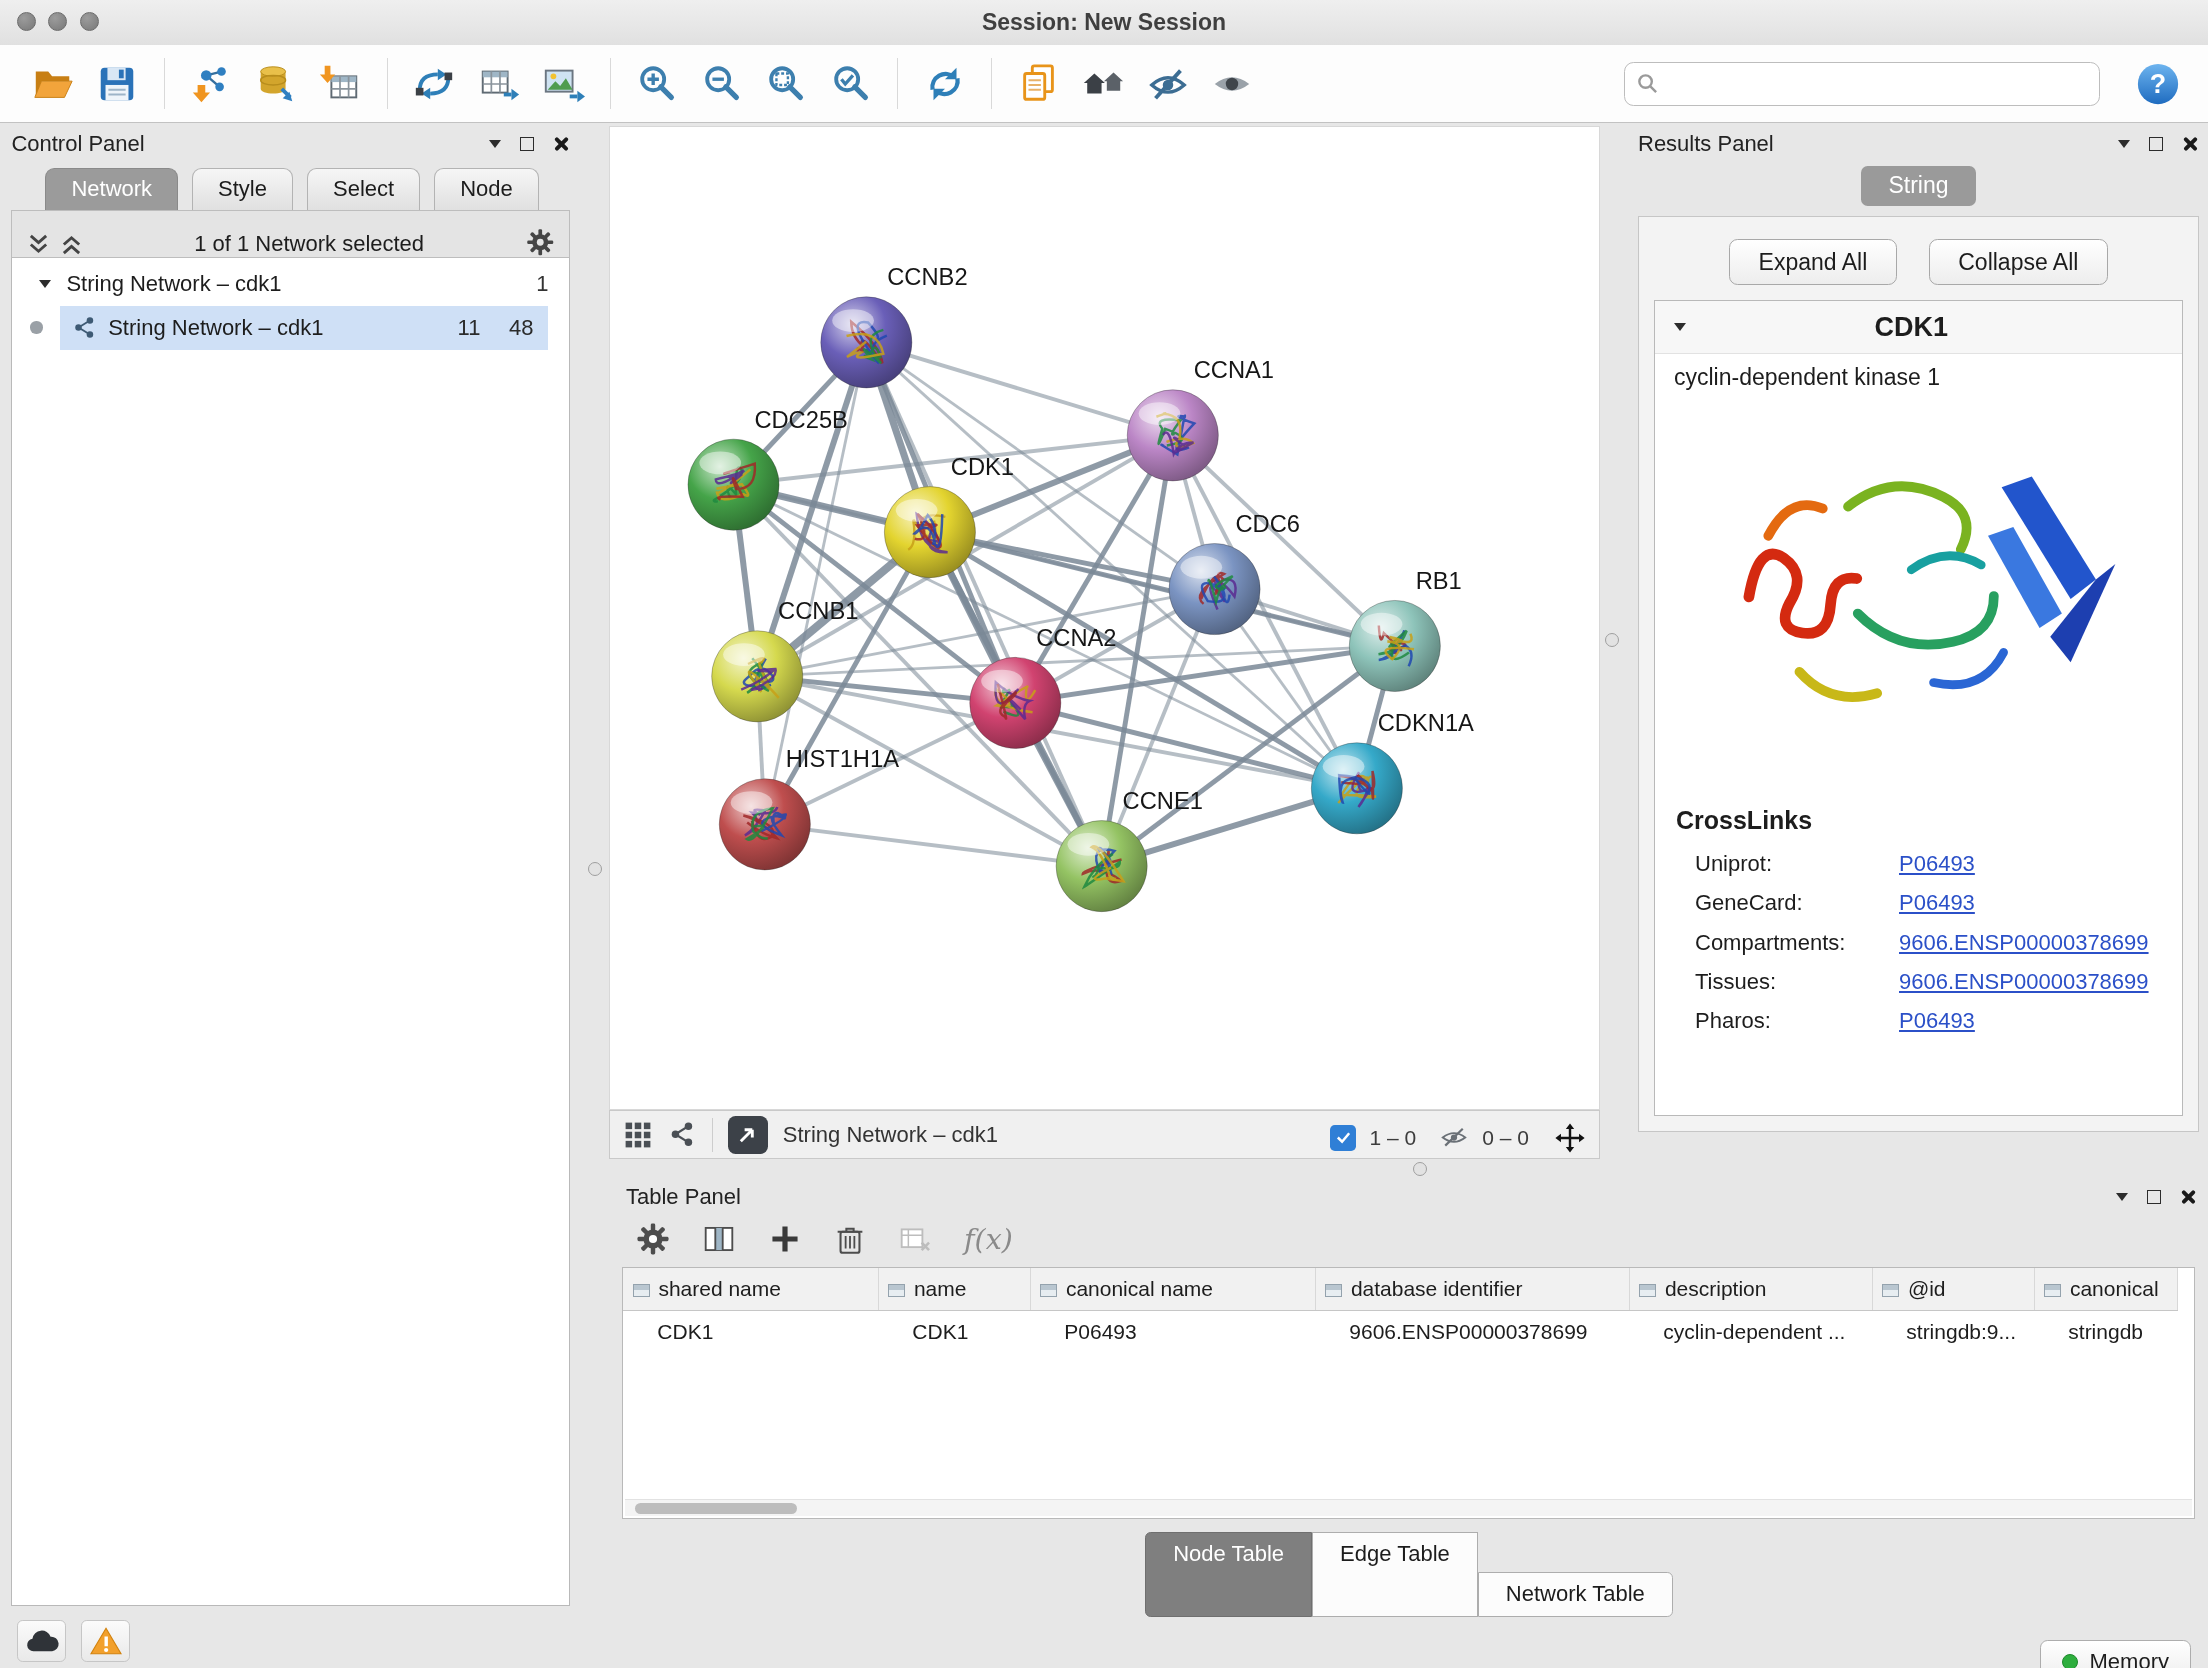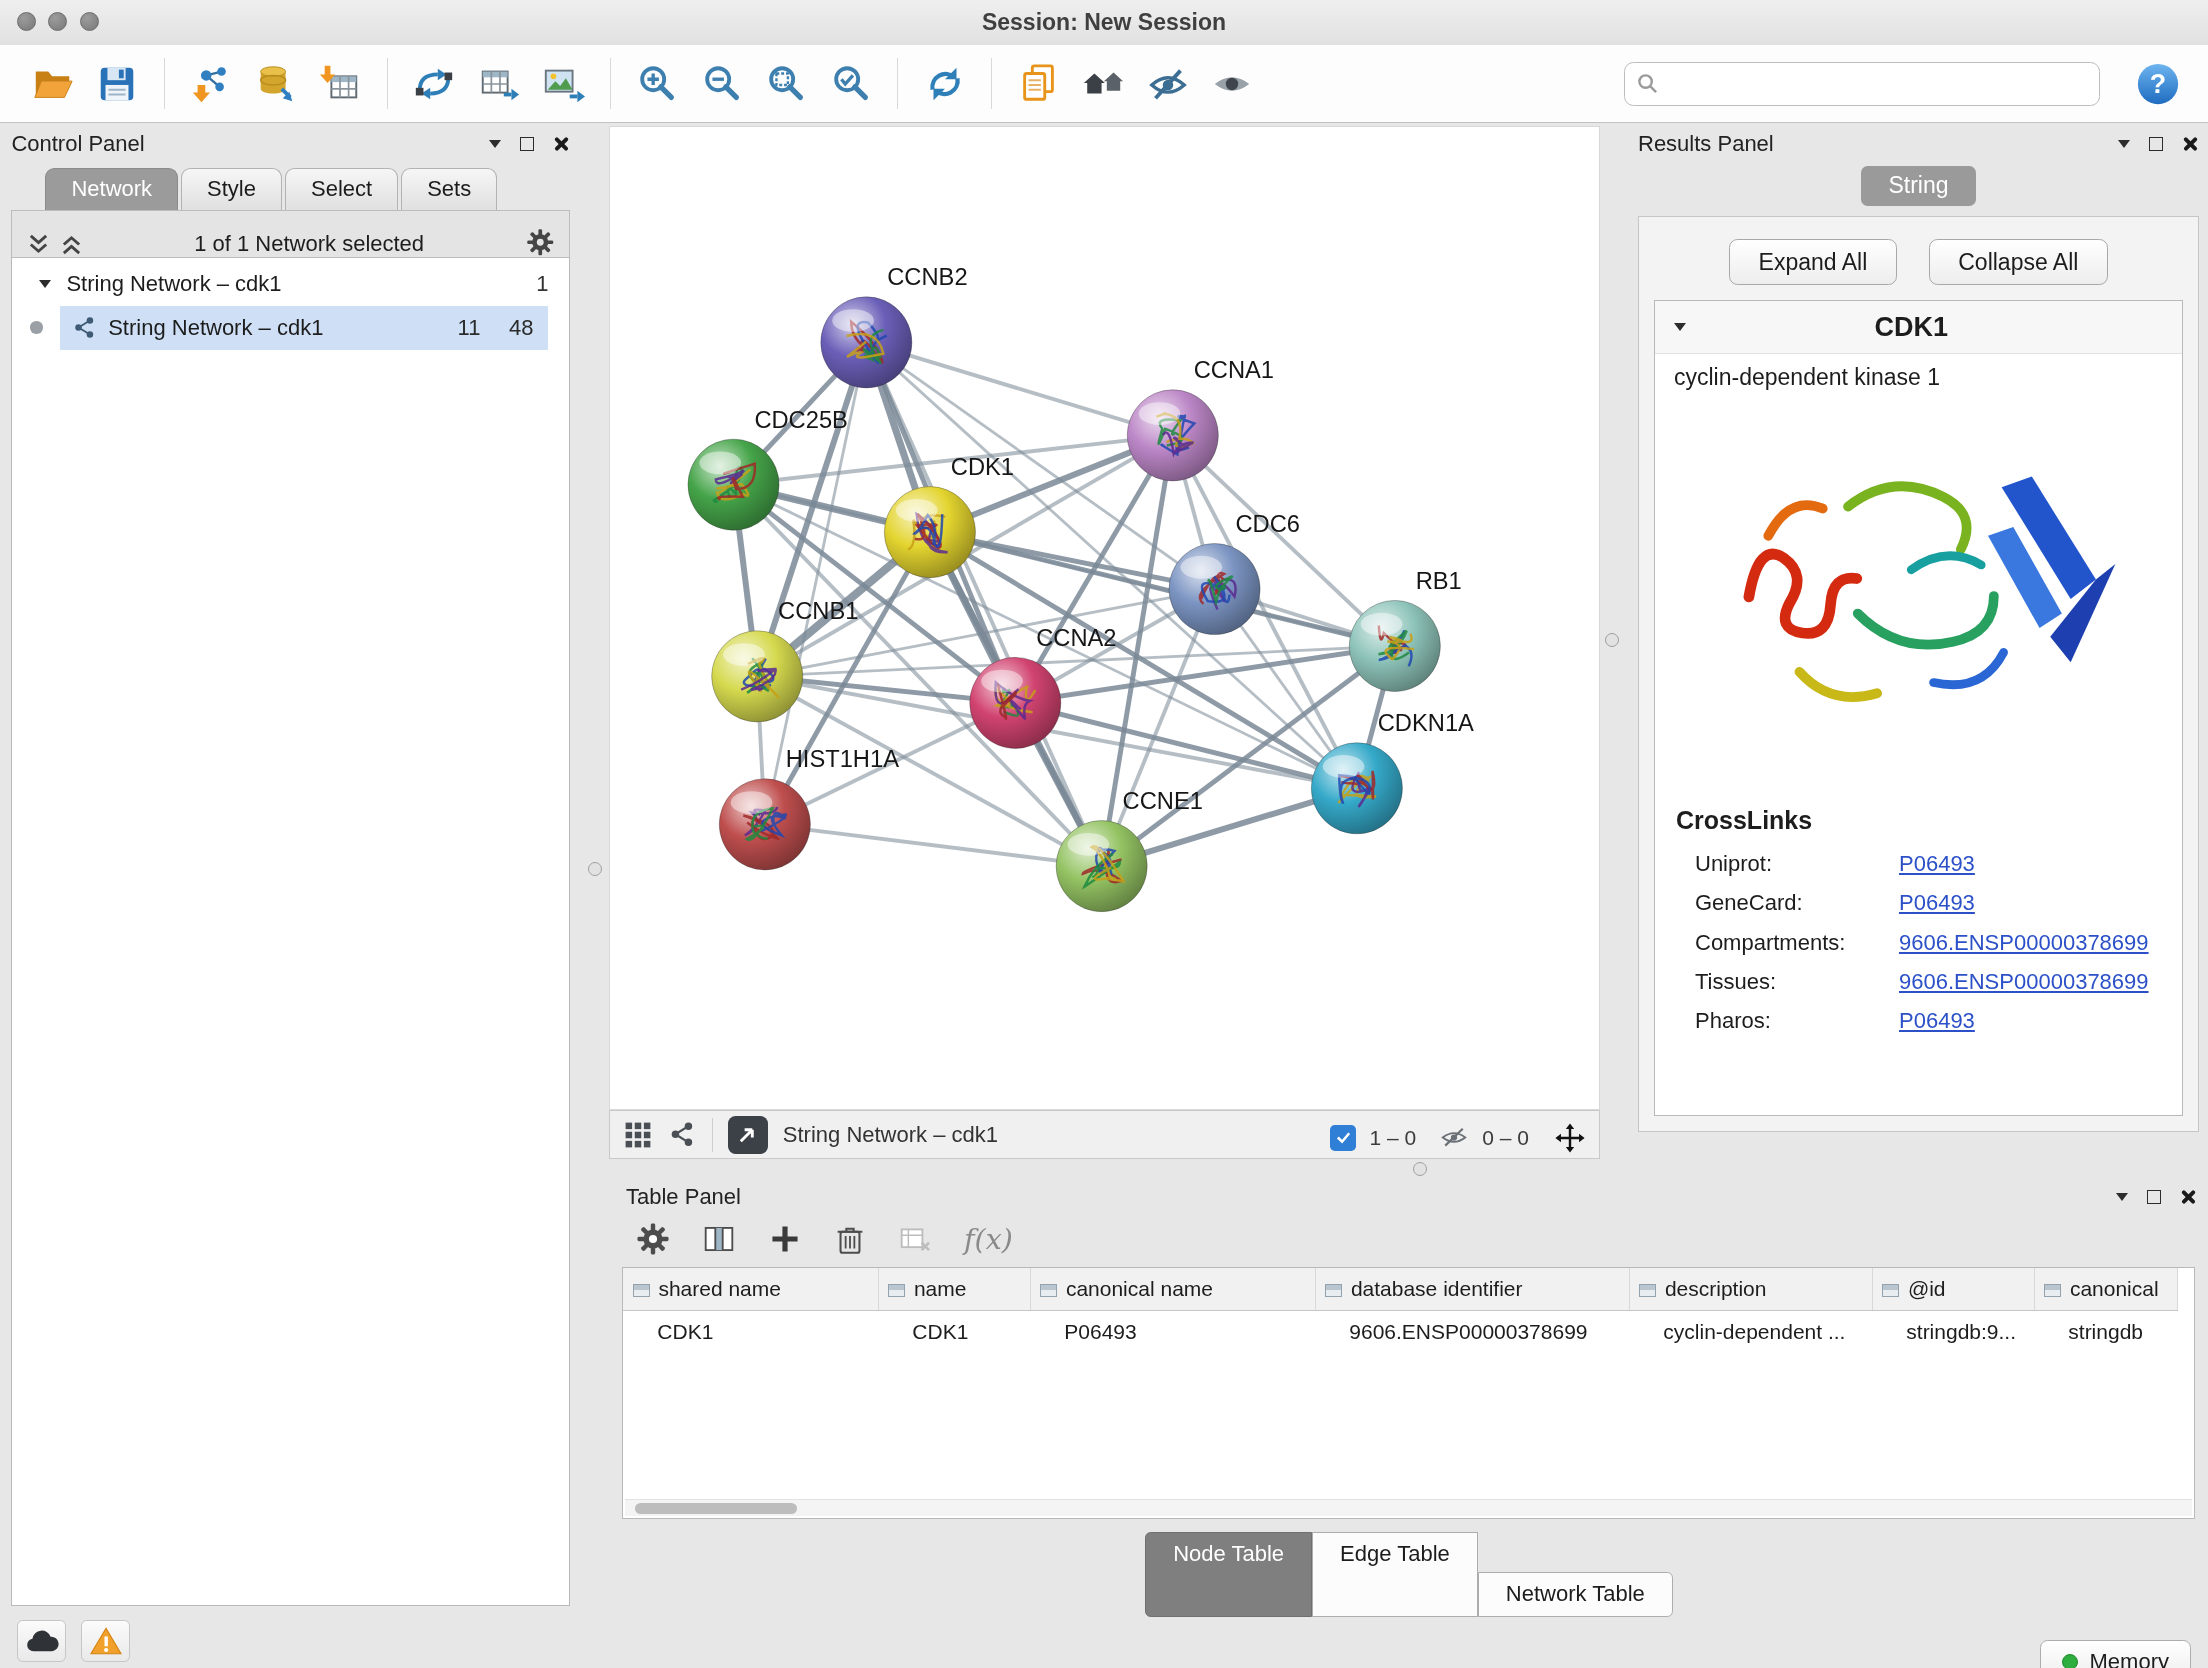--- a/index.html
+++ b/index.html
@@ -28,21 +28,21 @@
   .panel-head-icons { margin-left:auto; display:flex; align-items:center; gap:19px; }
   .tri-down { width:0; height:0; border-left:7.6px solid transparent; border-right:7.6px solid transparent; border-top:9.5px solid #2c2c2c; }
   .tri-down.small { border-left-width:6.7px; border-right-width:6.7px; border-top-width:8.6px; }
   .sq-icon { width:14.3px; height:14.3px; border:1.9px solid #2c2c2c; }
   .x-icon { position:relative; width:17px; height:17px; }
   .x-icon:before,.x-icon:after { content:""; position:absolute; left:0; top:6.7px; width:17px; height:3.8px; background:#1a1a1a; border-radius:1.9px; }
   .x-icon:before { transform:rotate(45deg);} .x-icon:after { transform:rotate(-45deg);}
 
   
   .control-panel { position:absolute; left:11.4px; top:126px; width:559px; height:1480px; display:flex; flex-direction:column; }
-  .cp-tabs { display:flex; padding:5.7px 0 0 34px; gap:3px;align-items:flex-end; }
+  .cp-tabs { display:flex; padding:5.7px 0 0 34px; gap:14px;align-items:flex-end; }
   .cp-tab { padding:7.6px 25px; font-size:22px; border:1px solid #b3b3b3; border-bottom:none;
     border-radius:9.5px 9.5px 0 0; background:linear-gradient(#f6f6f6,#e0e0e0); color:#1c1c1c; }
   .cp-tab.selected { background:#9b9b9b; color:#fff; border-color:#8a8a8a; }
   .cp-toolbar { height:48px; background:#e4e4e4; border:1px solid #bdbdbd; display:flex; align-items:flex-end; padding:0 15px; }
   .cp-status { flex:1; text-align:center; font-size:22px; color:#1d1d1d; }
   .cp-tree { flex:1; background:#fff; border:1px solid #b9b9b9; border-top:none; padding-top:3.8px; }
   .tree-row { height:44px; display:flex; align-items:center; font-size:22px; }
   .tree-root { padding:0 21px 0 27px; }
   .tree-root .count { margin-left:auto; color:#333; }
   .tree-child { padding-right:21px; }
@@ -287,21 +287,21 @@
     <span class="panel-head-icons">
       <span class="tri-down small"></span>
       <span class="sq-icon"></span>
       <span class="x-icon"></span>
     </span>
   </div>
   <div class="cp-tabs">
     <div class="cp-tab selected">Network</div>
     <div class="cp-tab">Style</div>
     <div class="cp-tab">Select</div>
-    <div class="cp-tab">Sets</div>
+    <div class="cp-tab">Node</div>
   </div>
   <div class="cp-toolbar">
     <span class="chev-pair">
       <svg width="23" height="25" viewBox="0 0 24 26">
         <path d="M4 4l8 7 8-7M4 13l8 7 8-7" fill="none" stroke="#444" stroke-width="3"></path>
       </svg>
       <svg width="23" height="25" viewBox="0 0 24 26">
         <path d="M4 22l8-7 8 7M4 13l8-7 8 7" fill="none" stroke="#444" stroke-width="3"></path>
       </svg>
     </span>

